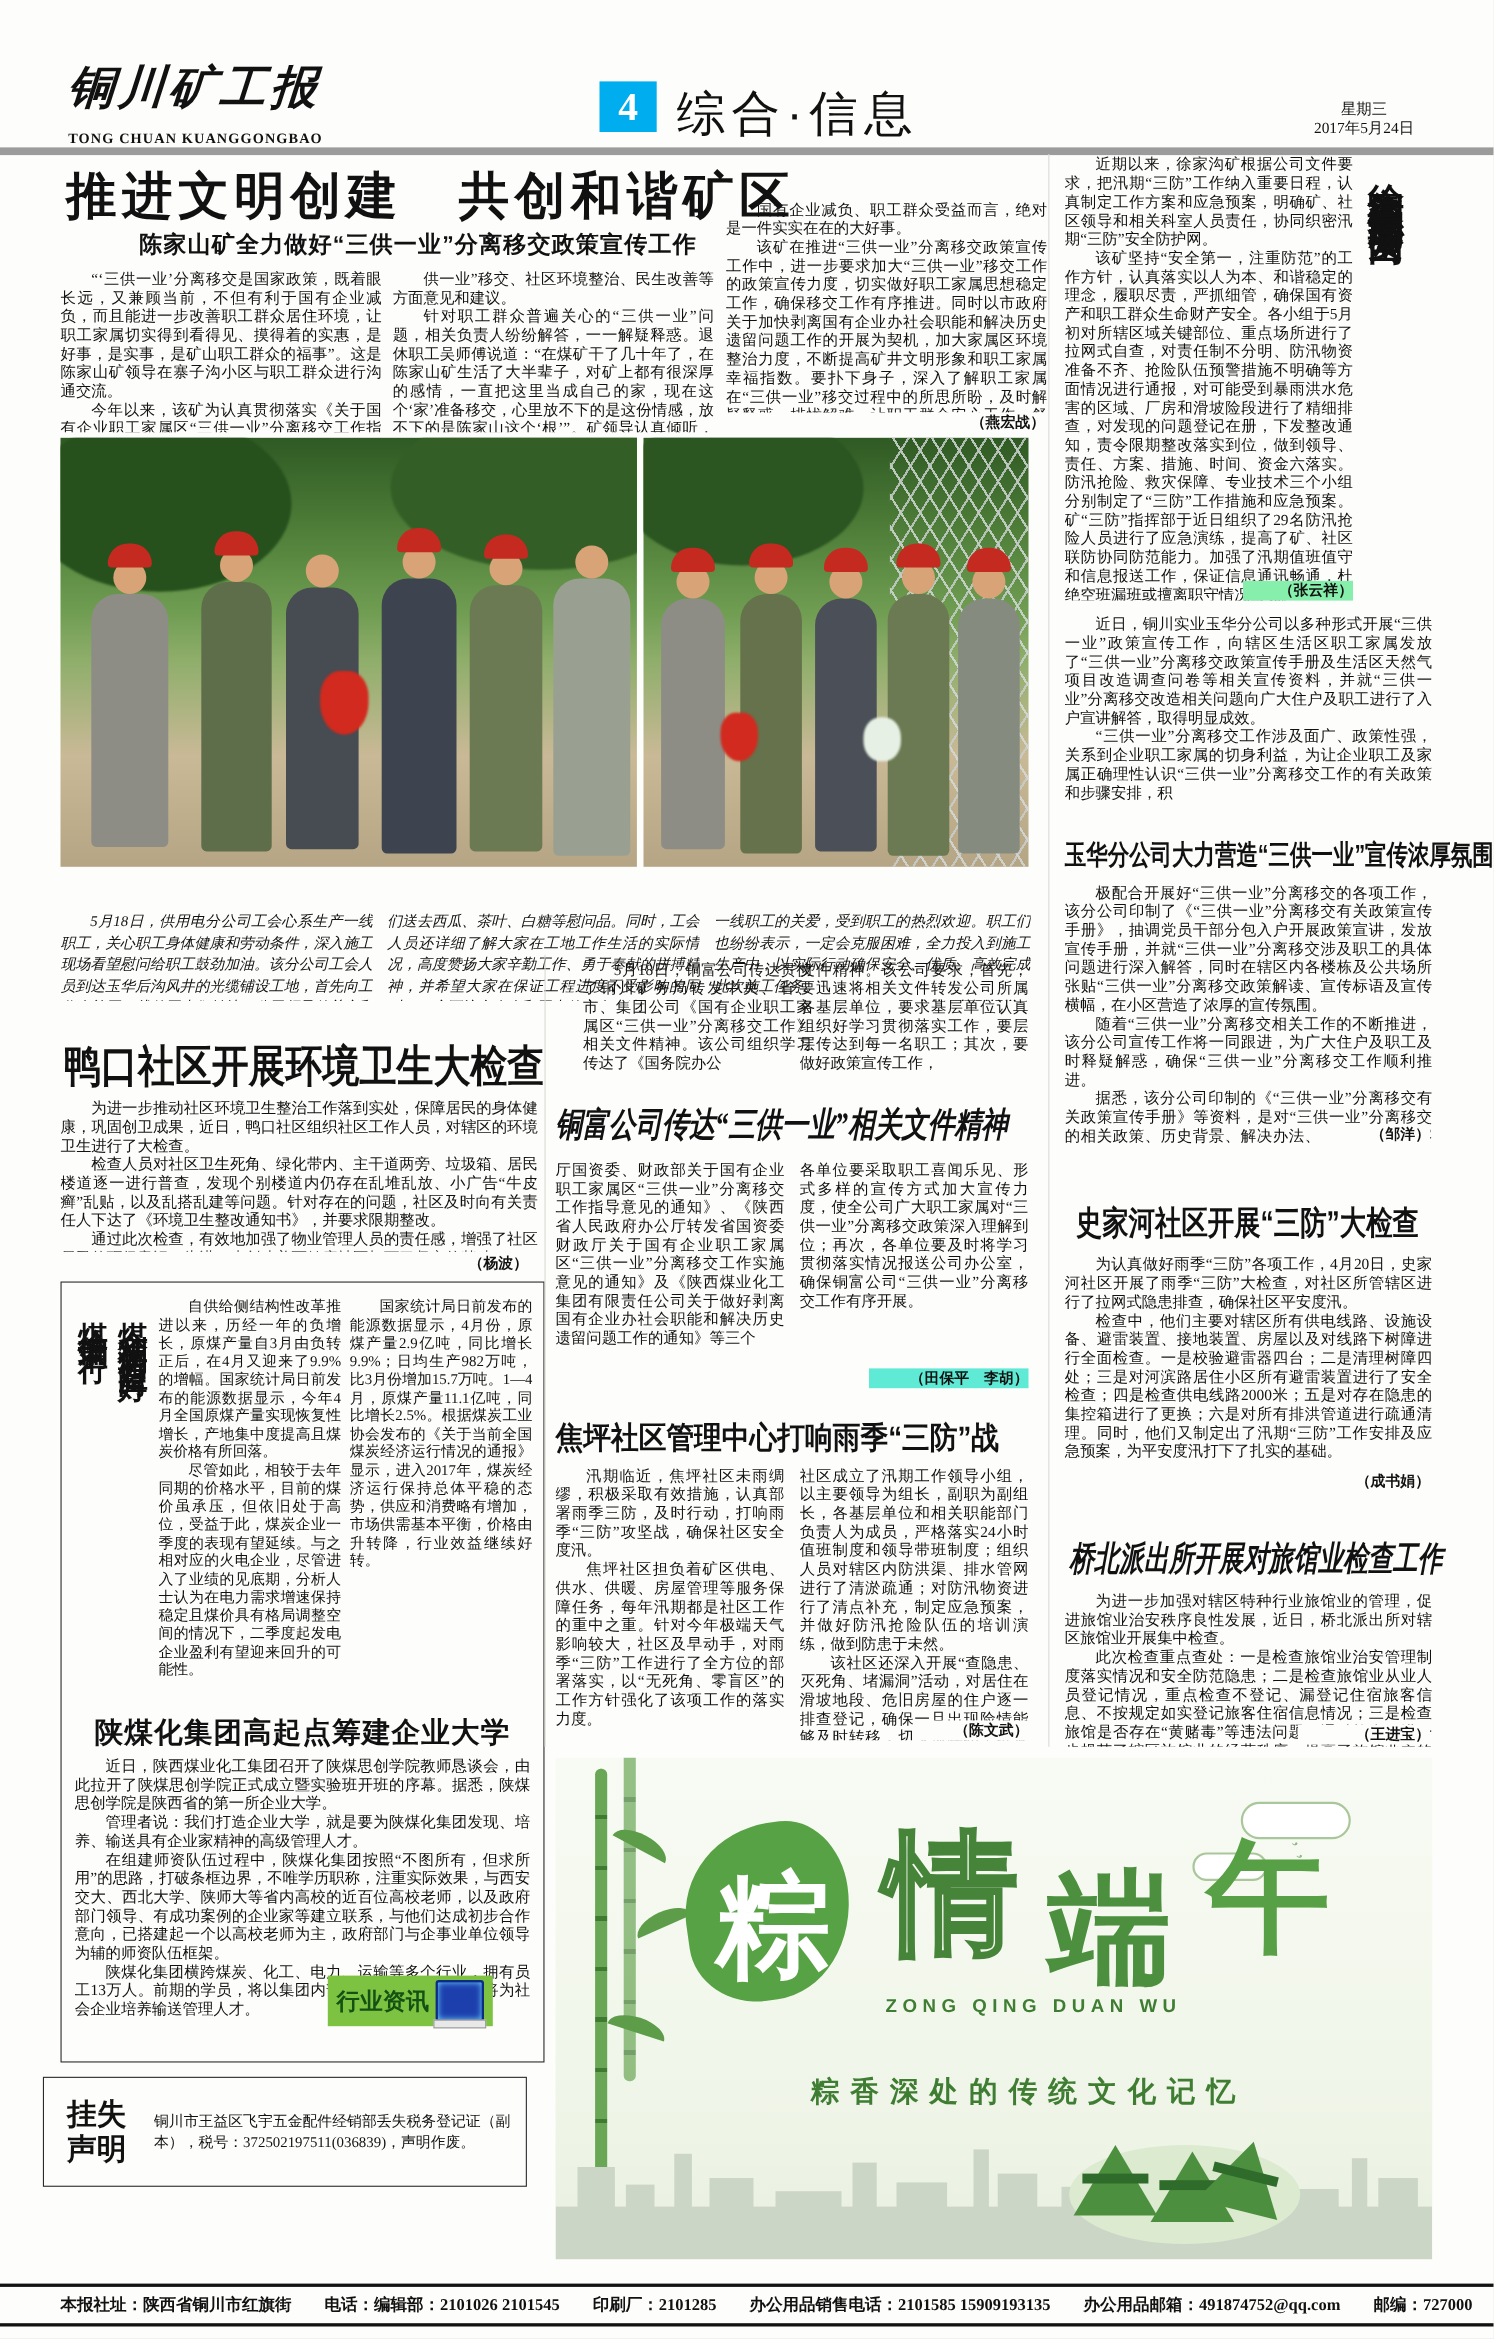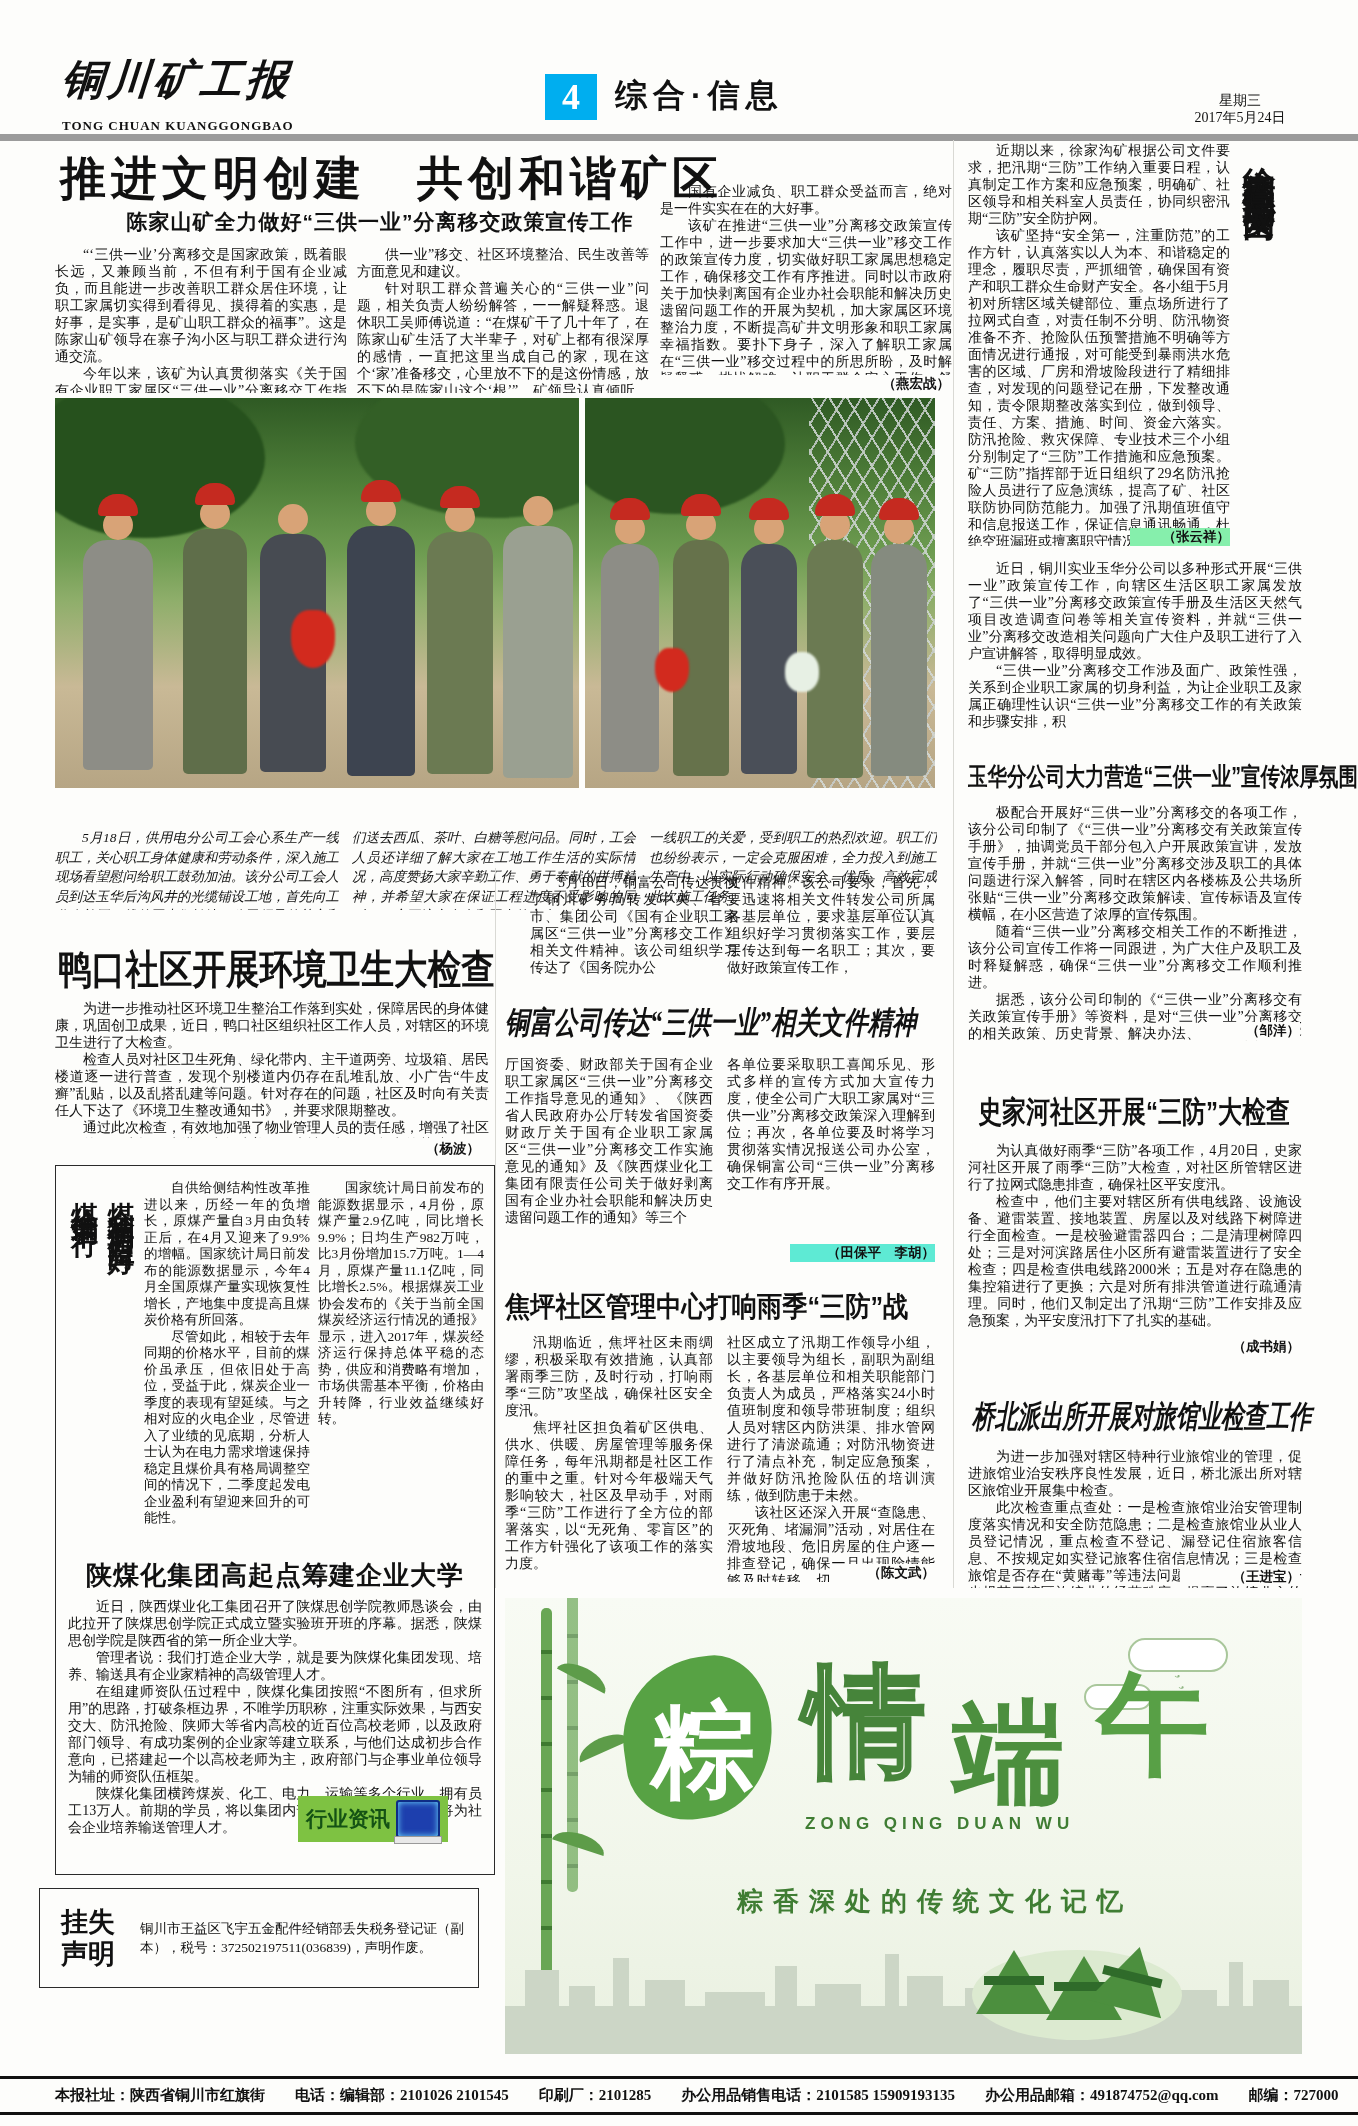--- a/index.html
+++ b/index.html
@@ -5,21 +5,21 @@
   html,body{margin:0;padding:0;background:#e8e8e4;}
   .page{position:relative;width:1358px;height:2126px;margin:0 auto;background:#fdfdfb;
         font-family:"Liberation Serif",serif;color:#111;overflow:hidden;}
   .abs{position:absolute;}
   
   .masthead-title{font-family:"Liberation Serif",serif;font-weight:bold;font-style:italic;
       font-size:42px;letter-spacing:4px;transform:skewX(-4deg);}
   .masthead-sub{font-family:"Liberation Serif",serif;font-weight:bold;font-size:13px;letter-spacing:1px;}
   .pagenum{display:inline-block;width:52px;height:46px;background:#00aeef;color:#fff;
       font-family:"Liberation Serif",serif;font-weight:bold;font-size:36px;text-align:center;line-height:46px;}
-  .section-title{font-family:"Liberation Sans",sans-serif;font-weight:bold;font-size:32px;letter-spacing:6px;}
+  .section-title{font-family:"Liberation Sans",sans-serif;font-weight:normal;font-size:44px;letter-spacing:6px;}
   .dateblock{font-size:14px;text-align:center;line-height:17px;}
   .head-rule{background:#9b9b9b;}
   
   .hl-sans{font-family:"Liberation Sans",sans-serif;font-weight:bold;}
   .hl-kai{font-family:"Liberation Serif",serif;font-weight:bold;font-style:italic;}
   .body-txt{font-size:14px;line-height:17px;text-align:justify;overflow:hidden;}
   .body-txt p{margin:0;text-indent:2em;}
   .cap-txt{font-size:13.5px;line-height:19.5px;font-style:italic;text-align:justify;overflow:hidden;}
   .cap-txt p{margin:0;}
   .byline{text-align:right;font-size:13.5px;font-weight:bold;}
@@ -226,21 +226,21 @@
       <p>自供给侧结构性改革推进以来，历经一年的负增长，原煤产量自3月由负转正后，在4月又迎来了9.9%的增幅。国家统计局日前发布的能源数据显示，今年4月全国原煤产量实现恢复性增长，产地集中度提高且煤炭价格有所回落。</p>
       <p>尽管如此，相较于去年同期的价格水平，目前的煤价虽承压，但依旧处于高位，受益于此，煤炭企业一季度的表现有望延续。与之相对应的火电企业，尽管进入了业绩的见底期，分析人士认为在电力需求增速保持稳定且煤价具有格局调整空间的情况下，二季度起发电企业盈利有望迎来回升的可能性。</p>
     </div>
     <div class="abs body-txt" style="left:262px;top:14px;width:166px;height:368px;font-size:13.5px;line-height:16.5px;">
       <p>国家统计局日前发布的能源数据显示，4月份，原煤产量2.9亿吨，同比增长9.9%；日均生产982万吨，比3月份增加15.7万吨。1—4月，原煤产量11.1亿吨，同比增长2.5%。根据煤炭工业协会发布的《关于当前全国煤炭经济运行情况的通报》显示，进入2017年，煤炭经济运行保持总体平稳的态势，供应和消费略有增加，市场供需基本平衡，价格由升转降，行业效益继续好转。</p>
     </div>
     <div class="abs hl-sans" style="left:0;top:392px;width:438px;text-align:center;font-size:26px;letter-spacing:1px;">陕煤化集团高起点筹建企业大学</div>
     <div class="abs body-txt" style="left:12px;top:432px;width:414px;height:262px;">
       <p>近日，陕西煤业化工集团召开了陕煤思创学院教师恳谈会，由此拉开了陕煤思创学院正式成立暨实验班开班的序幕。据悉，陕煤思创学院是陕西省的第一所企业大学。</p>
       <p>管理者说：我们打造企业大学，就是要为陕煤化集团发现、培养、输送具有企业家精神的高级管理人才。</p>
-      <p>在组建师资队伍过程中，陕煤化集团按照“不图所有，但求所用”的思路，打破条框边界，不唯学历职称，注重实际效果，与西安交大、防汛抢险、陕师大等省内高校的近百位高校老师，以及政府部门领导、有成功案例的企业家等建立联系，与他们达成初步合作意向，已搭建起一个以高校老师为主，政府部门与企事业单位领导为辅的师资队伍框架。</p>
+      <p>在组建师资队伍过程中，陕煤化集团按照“不图所有，但求所用”的思路，打破条框边界，不唯学历职称，注重实际效果，与西安交大、西北大学、陕师大等省内高校的近百位高校老师，以及政府部门领导、有成功案例的企业家等建立联系，与他们达成初步合作意向，已搭建起一个以高校老师为主，政府部门与企事业单位领导为辅的师资队伍框架。</p>
       <p>陕煤化集团横跨煤炭、化工、电力、运输等多个行业，拥有员工13万人。前期的学员，将以集团内部管理骨干为主，未来将为社会企业培养输送管理人才。</p>
 
     </div>
     <div class="abs badge" style="left:242px;top:630px;align-items:center;">
       <span class="bt">行业资讯</span>
       <span class="pc"></span>
     </div>
   </div>
 
   <div class="abs boxed" style="left:39px;top:1888px;width:438px;height:98px;display:flex;align-items:center;justify-content:flex-end;">

